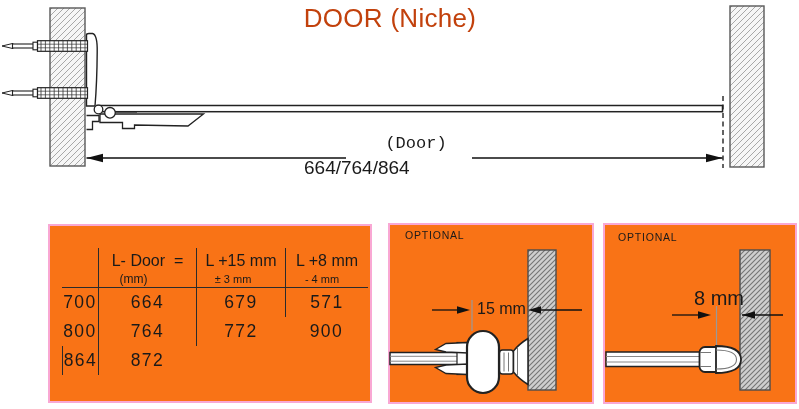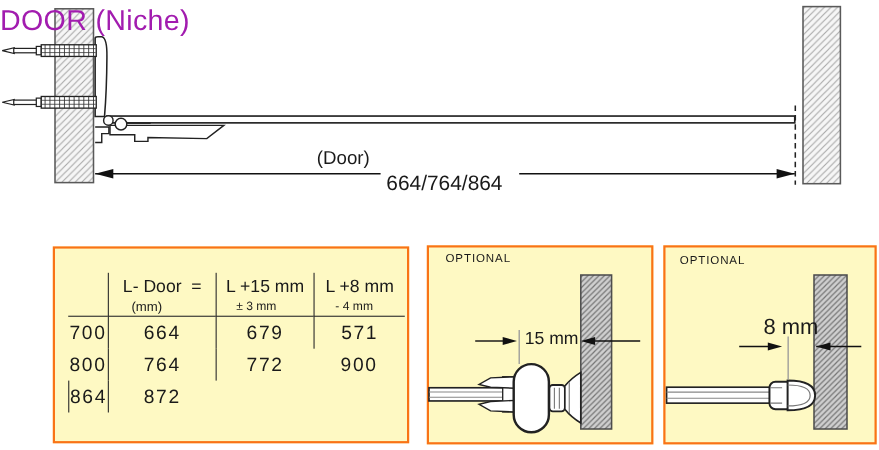--- a/index.html
+++ b/index.html
@@ -1,36 +1,36 @@
 <!DOCTYPE html>
 <html><head>
 <meta charset="utf-8">
 <style>
   * { margin:0; padding:0; box-sizing:border-box; }
   html,body { width:799px; height:409px; background:#ffffff; overflow:hidden;
               font-family:"Liberation Sans", sans-serif; color:#1a1a1a; }
   .stage { position:relative; width:799px; height:409px; background:#fff; }
 
   
-  .panel { position:absolute; background:#fef9c3; border:2px solid #f97316; }
+  .panel { position:absolute; background:#f97316; border:2px solid #f9a8d4; }
   .panel-table  { left:48px;  top:224px; width:324px; height:179px; }
   .panel-opt15  { left:388px; top:223px; width:206px; height:181px; }
   .panel-opt8   { left:603px; top:223px; width:194px; height:181px; }
 
   
   .art { position:absolute; left:0; top:0; width:799px; height:409px;
          pointer-events:none; z-index:3; }
 
   
   .txt { position:absolute; z-index:5; white-space:nowrap; }
-  .title { left:0; top:3px; width:780px; text-align:left;
-           font-size:26px; letter-spacing:0.3px; color:#a21caf; }
-  .dim-label   { left:288px; top:134px; width:200px; 
-                 font-size:17px; }
-  .dim-values  { left:304px; top:157px; width:200px; text-align:center;
+  .title { left:0; top:3px; width:780px; text-align:center;
+           font-size:26px; letter-spacing:0.3px; color:#c2410c; }
+  .dim-label   { left:316px; top:134px; width:200px; text-align:center;
+                 font-size:17px;font-family:Liberation Mono, monospace; }
+  .dim-values  { left:304px; top:157px; width:200px; text-align:left;
                  font-size:19px; }
   .optional-label { font-size:10.5px; font-weight:normal; letter-spacing:0.8px; }
   .opt15-label { left:405px; top:229px; }
   .opt8-label  { left:618px; top:231px; }
   .mm15 { left:477px; top:300px; font-size:16px; }
   .mm8  { left:694px; top:287px; width:46px; text-align:center; font-size:20px; }
 
   
   .dim-table { position:absolute; left:12px; top:22px; width:306px; z-index:5;
                display:grid; grid-template-columns:36px 98px 89px 83px; }

